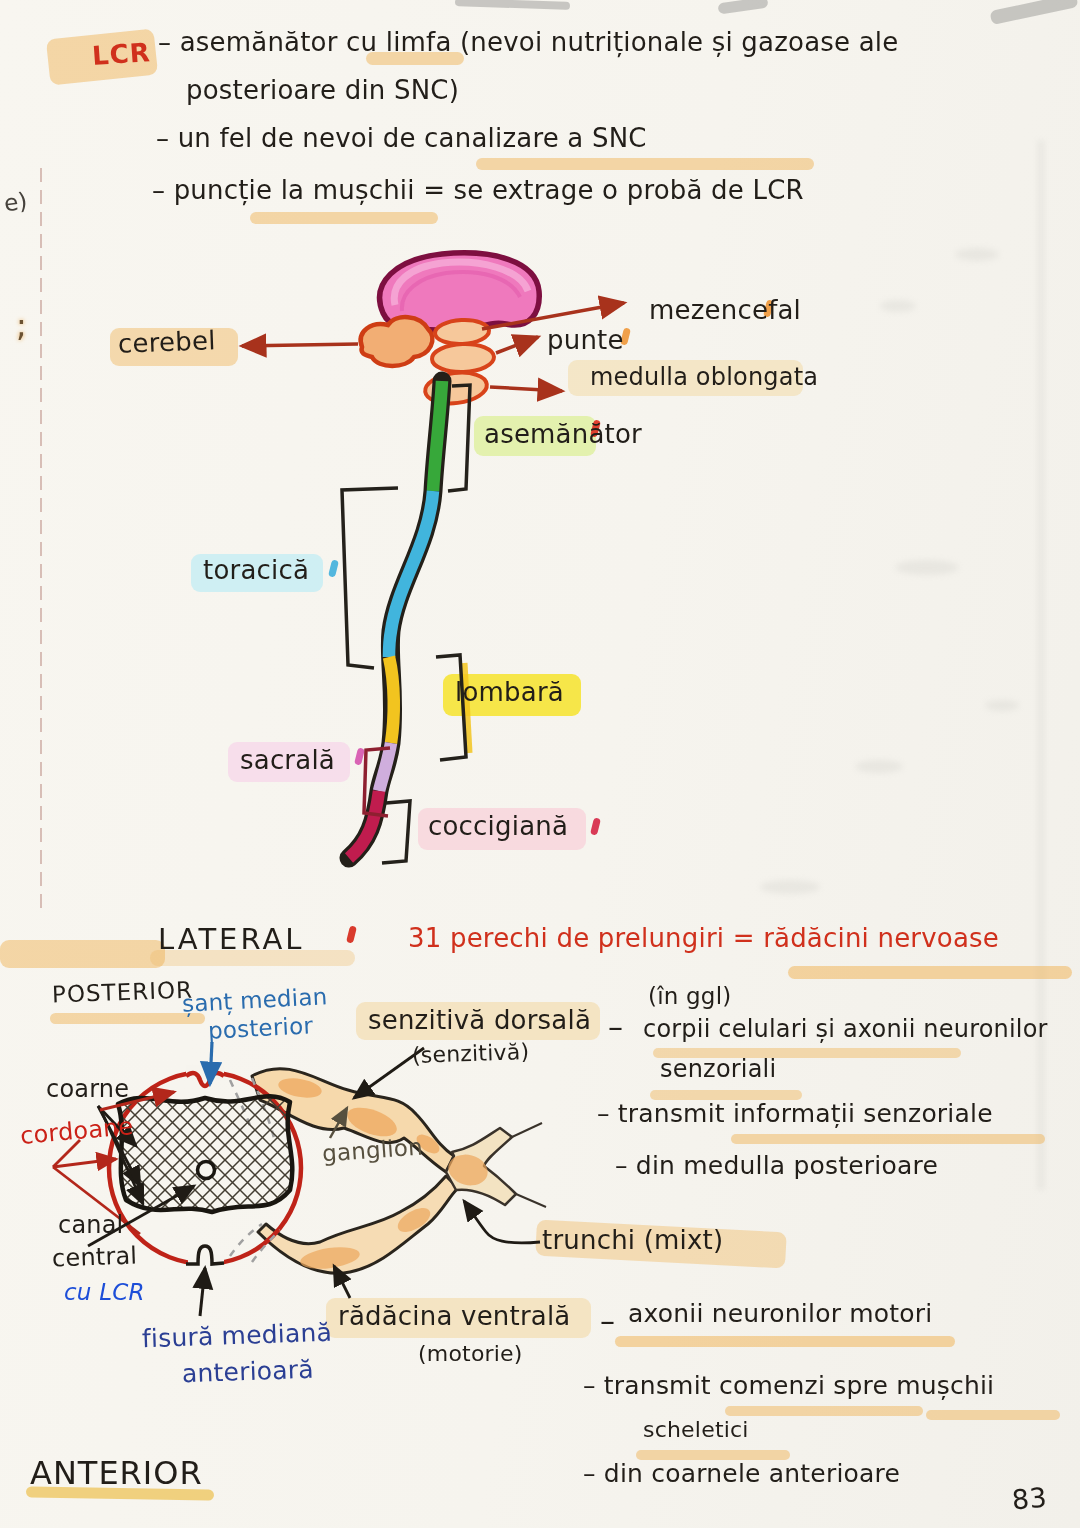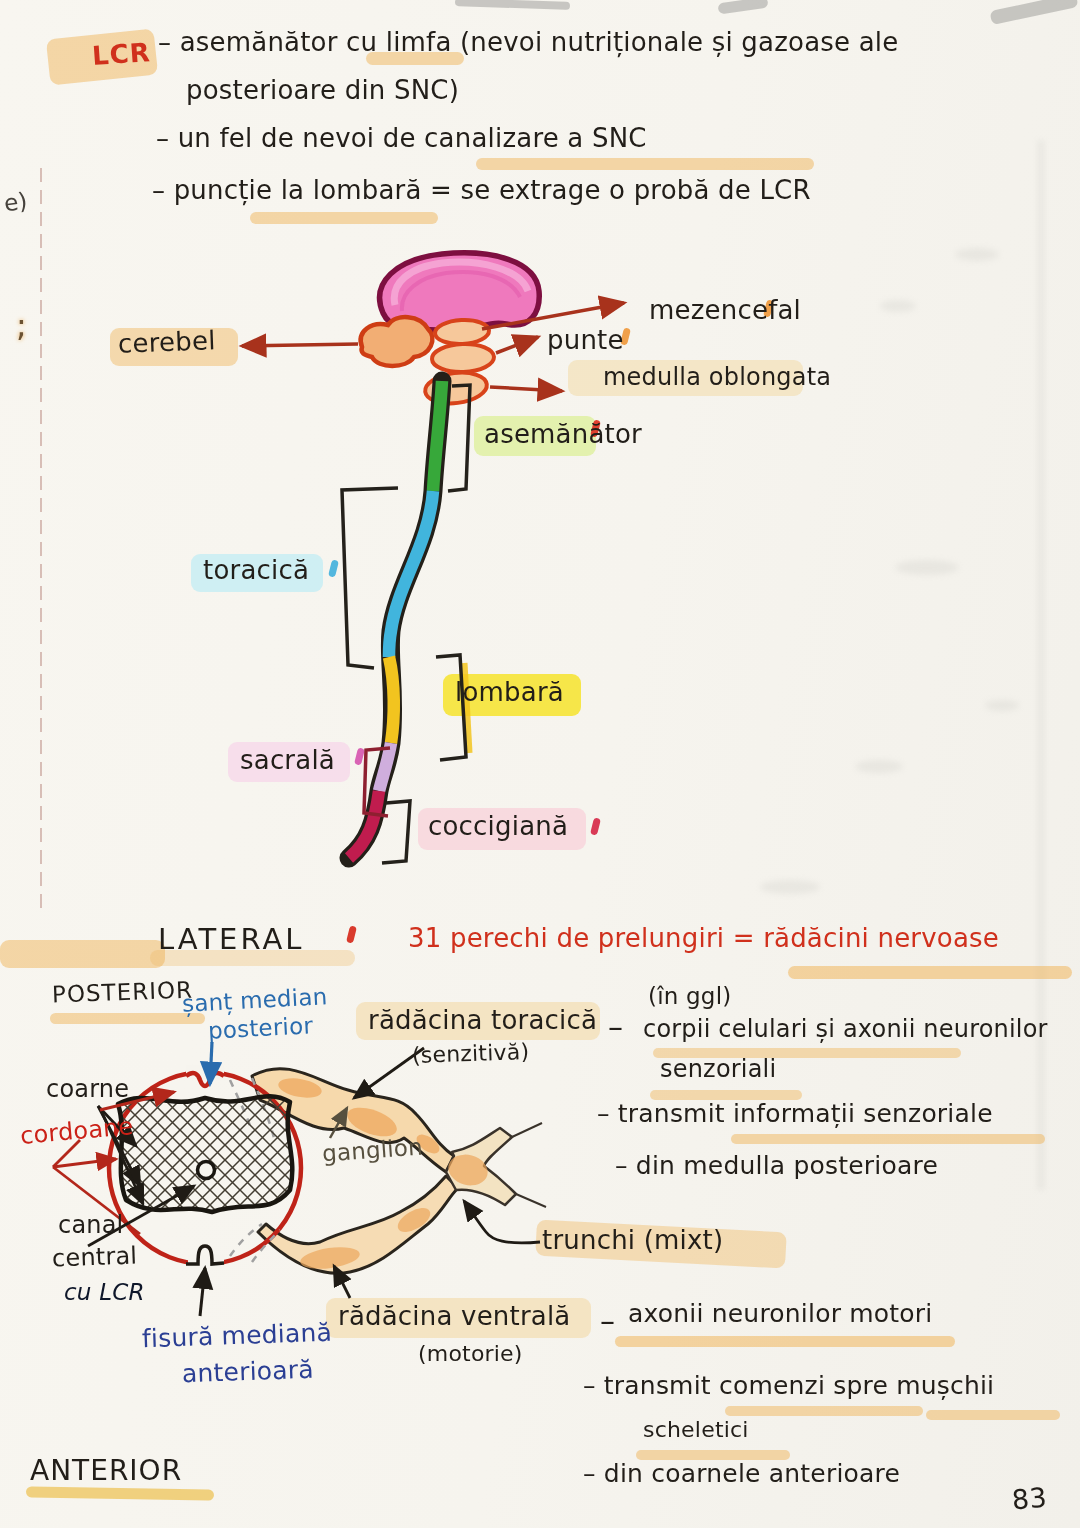--- a/index.html
+++ b/index.html
@@ -64,21 +64,21 @@
 <div class="tick" style="left:592px;top:420px;background:#e0412f"></div>
 <div class="tick" style="left:330px;top:560px;background:#53b7de"></div>
 <div class="tick" style="left:356px;top:748px;background:#d964b5"></div>
 <div class="tick" style="left:592px;top:818px;background:#d93a56"></div>
 <div class="tick" style="left:348px;top:926px;background:#d93a2c"></div>
 
 <div class="hw red" style="left:92px;top:40px;font-size:26px;font-weight:bold;letter-spacing:1px;transform:rotate(-4deg)">LCR</div>
 <div class="hw" style="left:158px;top:28px;font-size:26px">– asemănător cu limfa (nevoi nutriționale și gazoase ale</div>
 <div class="hw" style="left:186px;top:76px;font-size:26px">posterioare din SNC)</div>
 <div class="hw" style="left:156px;top:124px;font-size:26px">– un fel de nevoi de  canalizare  a SNC</div>
-<div class="hw" style="left:152px;top:176px;font-size:26px">– puncție la lombară = se extrage o probă de LCR</div>
+<div class="hw" style="left:152px;top:176px;font-size:26px">– puncție la mușchii = se extrage o probă de LCR</div>
 
 <div class="hw" style="left:4px;top:190px;font-size:23px;color:#46423c;transform:rotate(-8deg)">e)</div>
 <div class="hw" style="left:16px;top:308px;font-size:32px;color:#6b5232;text-shadow:0 0 4px #e8a74e">;</div>
 
 <svg class="diagram" style="left:90px;top:245px" width="720" height="630" viewBox="0 0 720 630">
   <defs>
     <marker id="mR" markerWidth="10" markerHeight="8" refX="7" refY="3.5" orient="auto">
         <path d="M0,0 L8,3.5 L0,7 Z" fill="#a8321c"></path>
       </marker>
   </defs>
@@ -103,21 +103,21 @@
   <path d="M 308,243 L 252,245 L 258,420 L 284,423" fill="none" stroke="#24211b" stroke-width="3.5"></path>
   <path d="M 374,418 L 379,508" fill="none" stroke="#f2c41f" stroke-width="7" opacity=".85"></path>
   <path d="M 346,412 L 370,410 L 376,512 L 350,515" fill="none" stroke="#24211b" stroke-width="3.5"></path>
   <path d="M 300,503 L 276,505 L 274,568 L 298,571" fill="none" stroke="#8e2030" stroke-width="3.5"></path>
   <path d="M 296,558 L 320,556 L 316,616 L 292,618" fill="none" stroke="#24211b" stroke-width="3.5"></path>
 </svg>
 
 <div class="hw" style="left:118px;top:328px;font-size:26px;transform:rotate(-2deg)">cerebel</div>
 <div class="hw" style="left:649px;top:296px;font-size:26px">mezencefal</div>
 <div class="hw" style="left:547px;top:326px;font-size:26px">punte</div>
-<div class="hw" style="left:603px;top:364px;font-size:24px">medulla oblongata</div>
+<div class="hw" style="left:590px;top:364px;font-size:24px">medulla oblongata</div>
 <div class="hw" style="left:484px;top:420px;font-size:26px">asemănător</div>
 <div class="hw" style="left:203px;top:556px;font-size:26px">toracică</div>
 <div class="hw" style="left:455px;top:678px;font-size:26px">lombară</div>
 <div class="hw" style="left:240px;top:746px;font-size:26px">sacrală</div>
 <div class="hw" style="left:428px;top:812px;font-size:26px">coccigiană</div>
 
 <div class="hw" style="left:158px;top:924px;font-size:29px;letter-spacing:3px">LATERAL</div>
 <div class="hw red" style="left:408px;top:924px;font-size:26px">31 perechi de prelungiri = rădăcini nervoase</div>
 
 <svg class="diagram" style="left:0;top:1040px" width="580" height="340" viewBox="0 0 580 340">
@@ -181,28 +181,28 @@
   <path d="M 540,202 C 505,205 492,200 486,192 C 478,182 472,172 464,161" stroke="#1f1b15" stroke-width="2.8" fill="none" marker-end="url(#mK)"></path>
 </svg>
 
 <div class="hw" style="left:52px;top:980px;font-size:23px;letter-spacing:1px;transform:rotate(-2deg)">POSTERIOR</div>
 <div class="hw blue" style="left:182px;top:988px;font-size:23px;transform:rotate(-3deg)">șanț median</div>
 <div class="hw blue" style="left:208px;top:1016px;font-size:23px;transform:rotate(-3deg)">posterior</div>
 <div class="hw" style="left:46px;top:1076px;font-size:24px">coarne</div>
 <div class="hw red" style="left:20px;top:1118px;font-size:24px;transform:rotate(-5deg);color:#cb2117">cordoane</div>
 <div class="hw" style="left:58px;top:1212px;font-size:24px">canal</div>
 <div class="hw" style="left:52px;top:1244px;font-size:24px;transform:rotate(-2deg)">central</div>
-<div class="hw" style="left:64px;top:1280px;font-size:23px;font-style:italic;color:#0f172a">cu LCR</div>
+<div class="hw" style="left:64px;top:1280px;font-size:23px;font-style:italic;color:#1d4ed8">cu LCR</div>
 <div class="hw navy" style="left:142px;top:1322px;font-size:25px;transform:rotate(-2deg)">fisură mediană</div>
 <div class="hw navy" style="left:182px;top:1358px;font-size:25px;transform:rotate(-2deg)">anterioară</div>
 <div class="hw grey" style="left:322px;top:1138px;font-size:23px;transform:rotate(-4deg)">ganglion</div>
 <div class="hw" style="left:542px;top:1226px;font-size:26px">trunchi (mixt)</div>
-<div class="hw" style="left:30px;top:1456px;font-size:28px;letter-spacing:1px">ANTERIOR</div>
-
-<div class="hw" style="left:368px;top:1006px;font-size:26px">rădăcina toracică</div>
+<div class="hw" style="left:30px;top:1456px;font-size:32px;letter-spacing:1px">ANTERIOR</div>
+
+<div class="hw" style="left:368px;top:1006px;font-size:26px">senzitivă dorsală</div>
 <div class="hw" style="left:608px;top:1010px;font-size:30px">–</div>
 <div class="hw" style="left:412px;top:1042px;font-size:22px;transform:rotate(-2deg)">(senzitivă)</div>
 <div class="hw" style="left:648px;top:984px;font-size:23px">(în ggl)</div>
 <div class="hw" style="left:643px;top:1016px;font-size:24px">corpii celulari și axonii neuronilor</div>
 <div class="hw" style="left:660px;top:1056px;font-size:24px">senzoriali</div>
 <div class="hw" style="left:597px;top:1100px;font-size:25px">– transmit informații senzoriale</div>
 <div class="hw" style="left:615px;top:1152px;font-size:25px">– din medulla posterioare</div>
 
 <div class="hw" style="left:338px;top:1302px;font-size:26px">rădăcina ventrală</div>
 <div class="hw" style="left:600px;top:1304px;font-size:30px">–</div>

